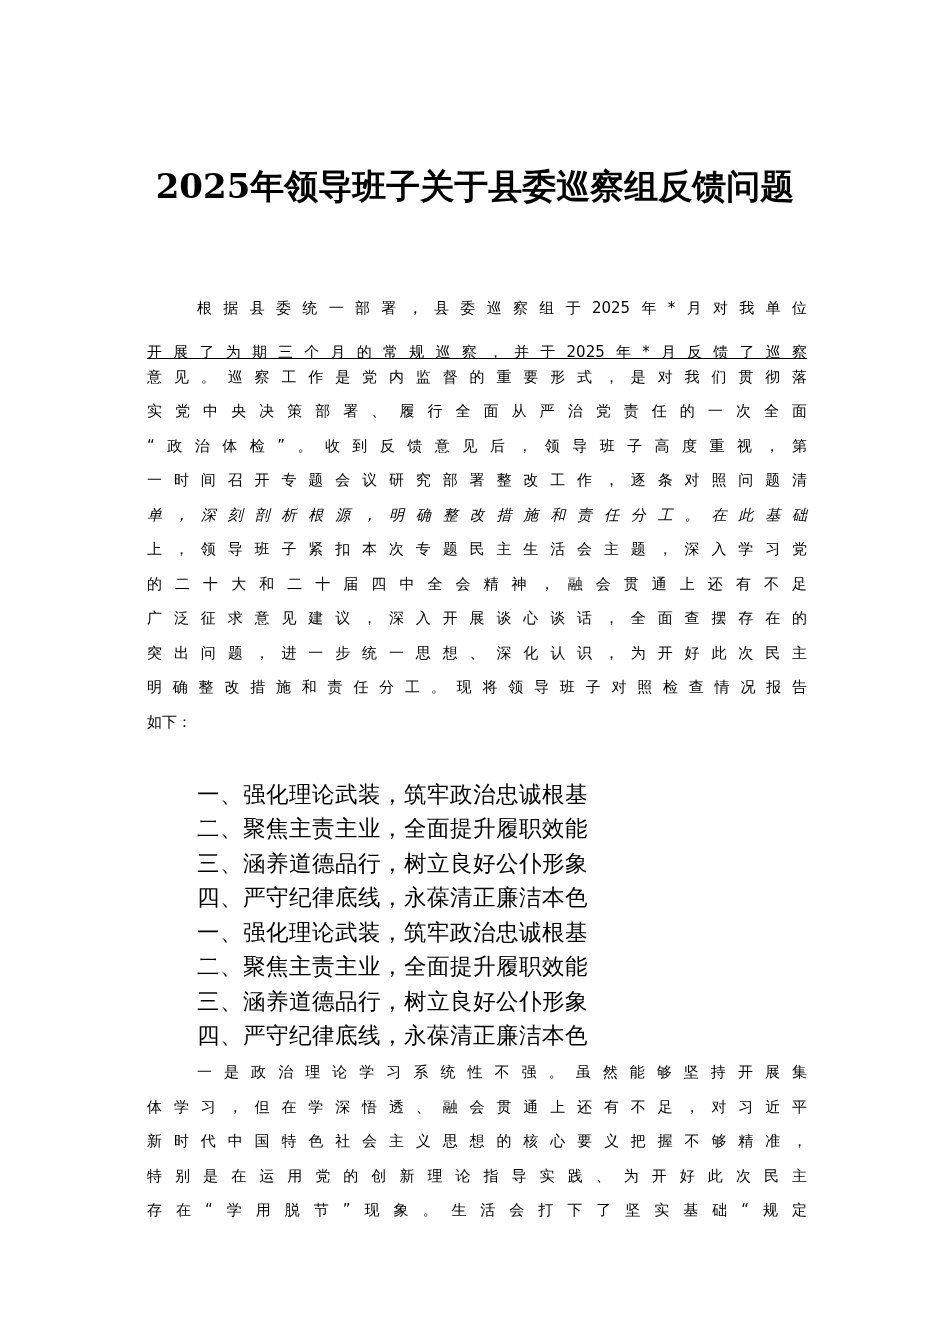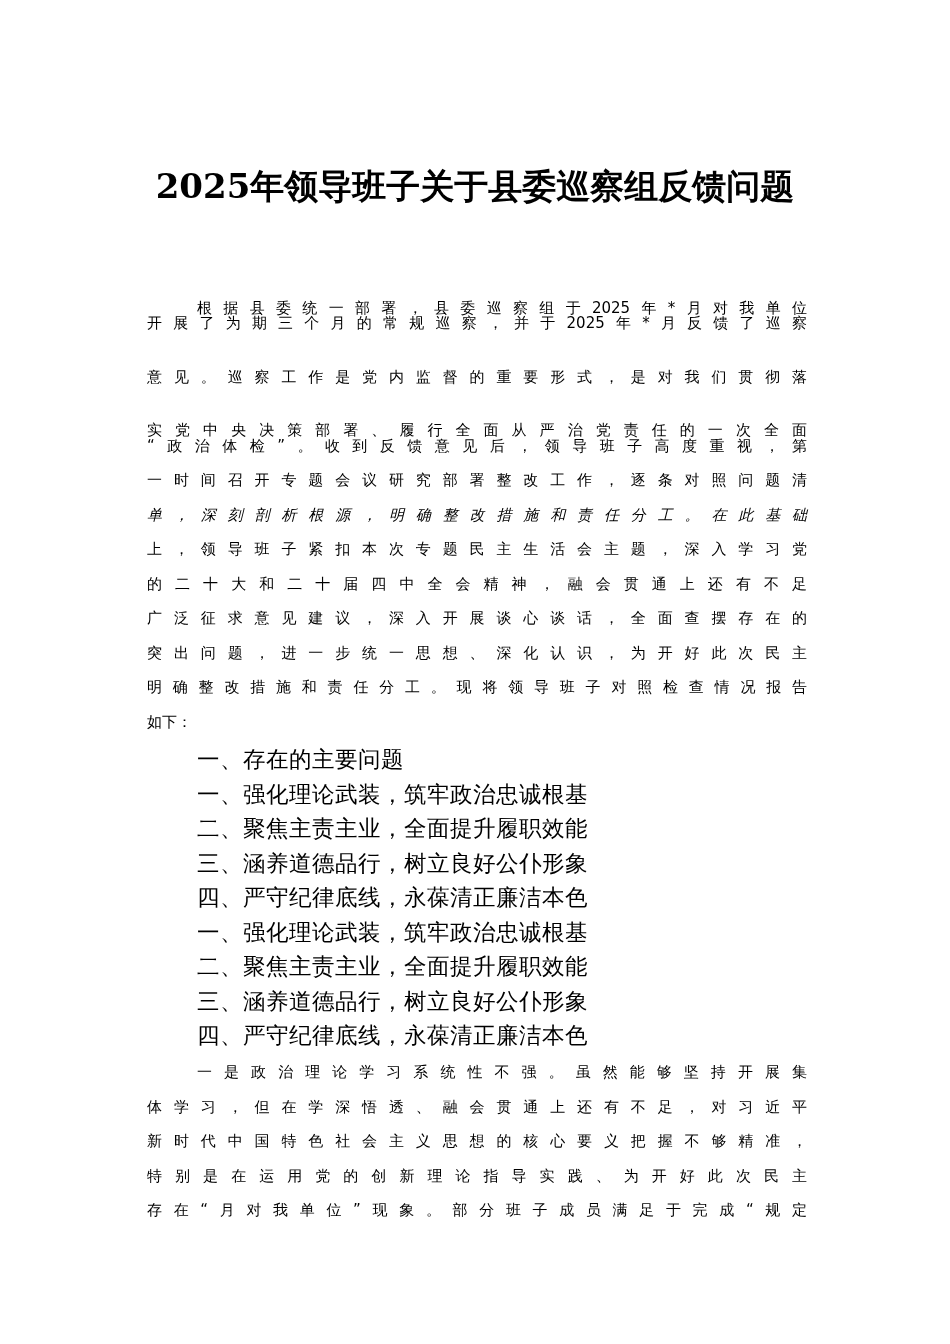--- a/index.html
+++ b/index.html
@@ -67,51 +67,50 @@
   </style>
 </head>
 <body>
 
 <div class="page">
 
   <div class="title-line" style="top:166px;">2025年领导班子关于县委巡察组反馈问题</div>
 
   <div>
     <div class="body-line indent" style="top:293px;">根据县委统一部署，县委巡察组于2025年*月对我单位</div>
-    <div class="body-line" style="top:308px;">开展了为期三个月的常规巡察，并于2025年*月反馈了巡察</div>
+    <div class="body-line" style="top:337px;text-decoration:underline;">开展了为期三个月的常规巡察，并于2025年*月反馈了巡察</div>
     <div class="body-line" style="top:362px;">意见。巡察工作是党内监督的重要形式，是对我们贯彻落</div>
-    <div class="body-line" style="top:415px;font-family:Liberation Serif, serif;">实党中央决策部署、履行全面从严治党责任的一次全面</div>
+    <div class="body-line" style="top:396px;font-family:Liberation Serif, serif;">实党中央决策部署、履行全面从严治党责任的一次全面</div>
     <div class="body-line" style="top:431px;">“政治体检”。收到反馈意见后，领导班子高度重视，第</div>
     <div class="body-line" style="top:465px;">一时间召开专题会议研究部署整改工作，逐条对照问题清</div>
     <div class="body-line" style="top:500px;font-style:italic;">单，深刻剖析根源，明确整改措施和责任分工。在此基础</div>
     <div class="body-line" style="top:534px;">上，领导班子紧扣本次专题民主生活会主题，深入学习党</div>
     <div class="body-line" style="top:569px;">的二十大和二十届四中全会精神，融会贯通上还有不足</div>
     <div class="body-line" style="top:603px;">广泛征求意见建议，深入开展谈心谈话，全面查摆存在的</div>
     <div class="body-line" style="top:638px;">突出问题，进一步统一思想、深化认识，为开好此次民主</div>
     <div class="body-line" style="top:672px;">明确整改措施和责任分工。现将领导班子对照检查情况报告</div>
     <div class="body-line last" style="top:707px;">如下：</div>
   </div>
 
-  <div class="heading-line" style="top:744px;">一、存在的主要问题</div>
 
   <div>
     <div class="heading-line" style="top:779px;">一、强化理论武装，筑牢政治忠诚根基</div>
     <div class="heading-line" style="top:813px;">二、聚焦主责主业，全面提升履职效能</div>
     <div class="heading-line" style="top:848px;">三、涵养道德品行，树立良好公仆形象</div>
     <div class="heading-line" style="top:882px;">四、严守纪律底线，永葆清正廉洁本色</div>
   </div>
 
   <div>
     <div class="heading-line" style="top:917px;">一、强化理论武装，筑牢政治忠诚根基</div>
     <div class="heading-line" style="top:951px;">二、聚焦主责主业，全面提升履职效能</div>
     <div class="heading-line" style="top:986px;">三、涵养道德品行，树立良好公仆形象</div>
     <div class="heading-line" style="top:1020px;">四、严守纪律底线，永葆清正廉洁本色</div>
   </div>
 
   <div>
     <div class="body-line indent" style="top:1057px;">一是政治理论学习系统性不强。虽然能够坚持开展集</div>
     <div class="body-line" style="top:1092px;">体学习，但在学深悟透、融会贯通上还有不足，对习近平</div>
     <div class="body-line" style="top:1126px;">新时代中国特色社会主义思想的核心要义把握不够精准，</div>
     <div class="body-line" style="top:1161px;">特别是在运用党的创新理论指导实践、为开好此次民主</div>
-    <div class="body-line" style="top:1195px;">存在“月对我单位”现象。部分班子成员满足于完成“规定</div>
+    <div class="body-line" style="top:1195px;">存在“学用脱节”现象。生活会打下了坚实基础“规定</div>
   </div>
 
 </div>
 
 </body></html>

